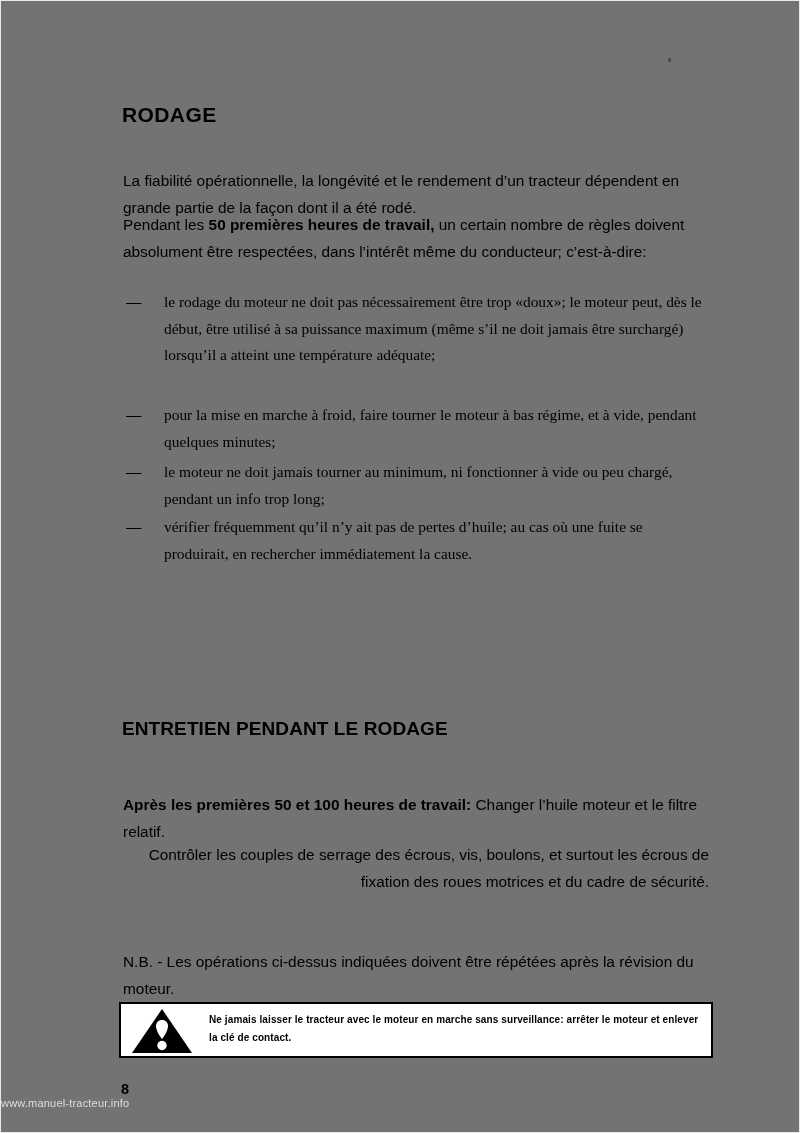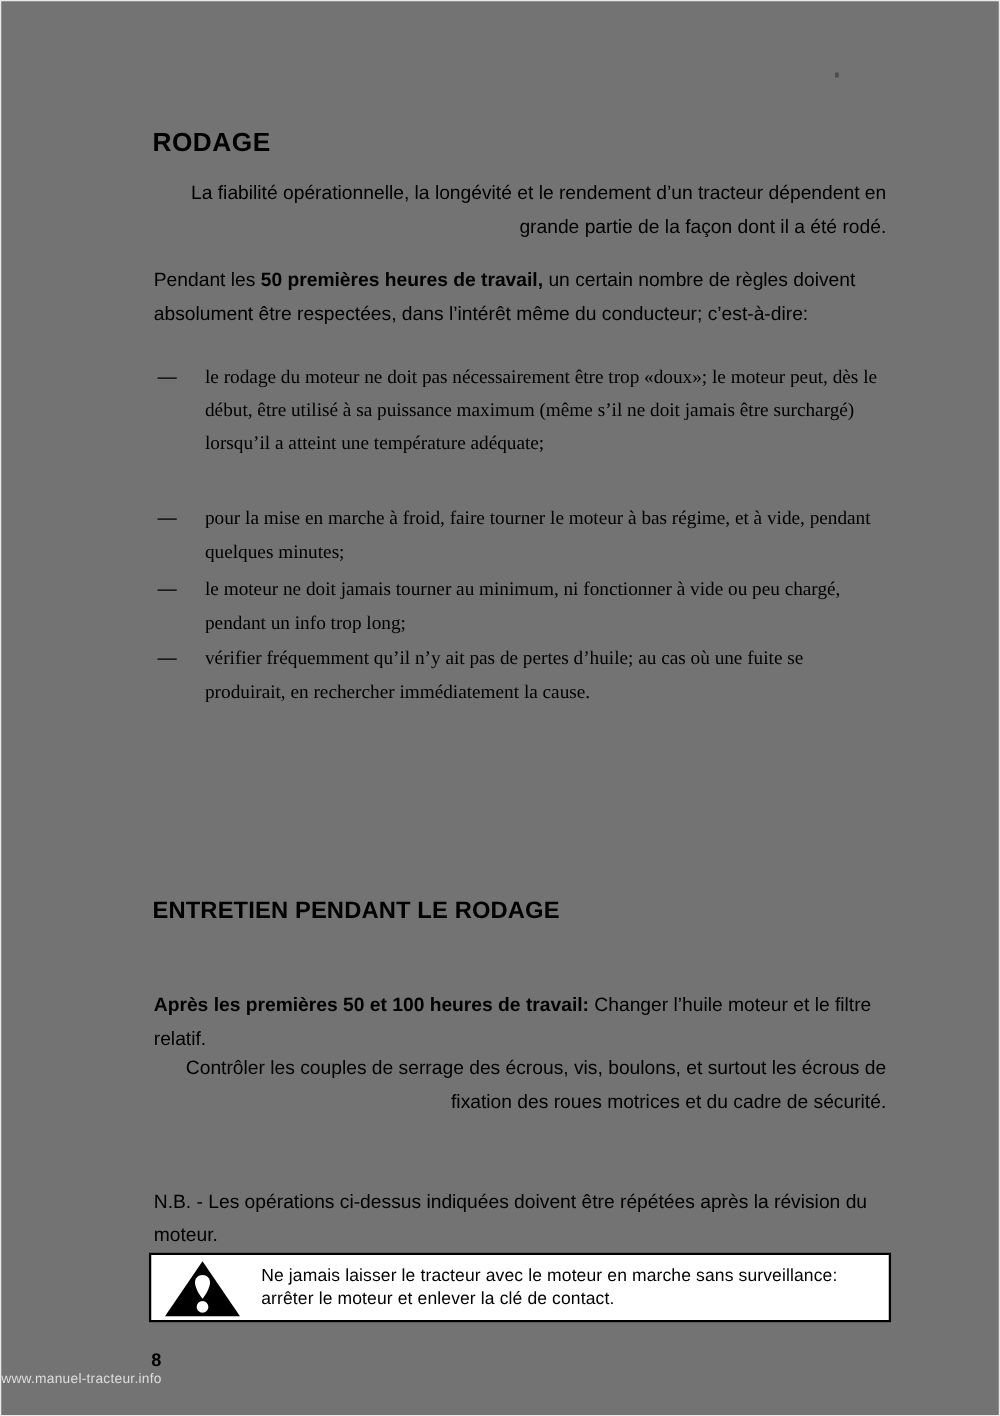--- a/index.html
+++ b/index.html
@@ -61,21 +61,21 @@
     left: 2px;
     width: 586px;
     font-size: 15.4px;
     line-height: 26.5px;
     text-align: left;
     margin: 0;
   }
 
   .para .b { font-weight: bold; }
 
-  .p-intro   { top: 141px; text-align: right; }
+  .p-intro   { top: 167px; }
   .p-second  { top: 211px; }
 
   
   .bullet {
     position: absolute;
     left: 2px;
     width: 588px;
     font-size: 15.4px;
     line-height: 26.5px;
   }
@@ -121,22 +121,22 @@
     top: 4px;
     width: 62px;
     height: 46px;
   }
 
   .warn-text {
     position: absolute;
     left: 88px;
     top: 7px;
     right: 8px;
-    font-size: 14px;
-    font-weight: normal;
+    font-size: 10px;
+    font-weight: bold;
     line-height: 18px;
     letter-spacing: 0.1px;
   }
 
   
   .page-number {
     position: absolute;
     left: 120px;
     top: 1081px;
     font-size: 14.5px;

